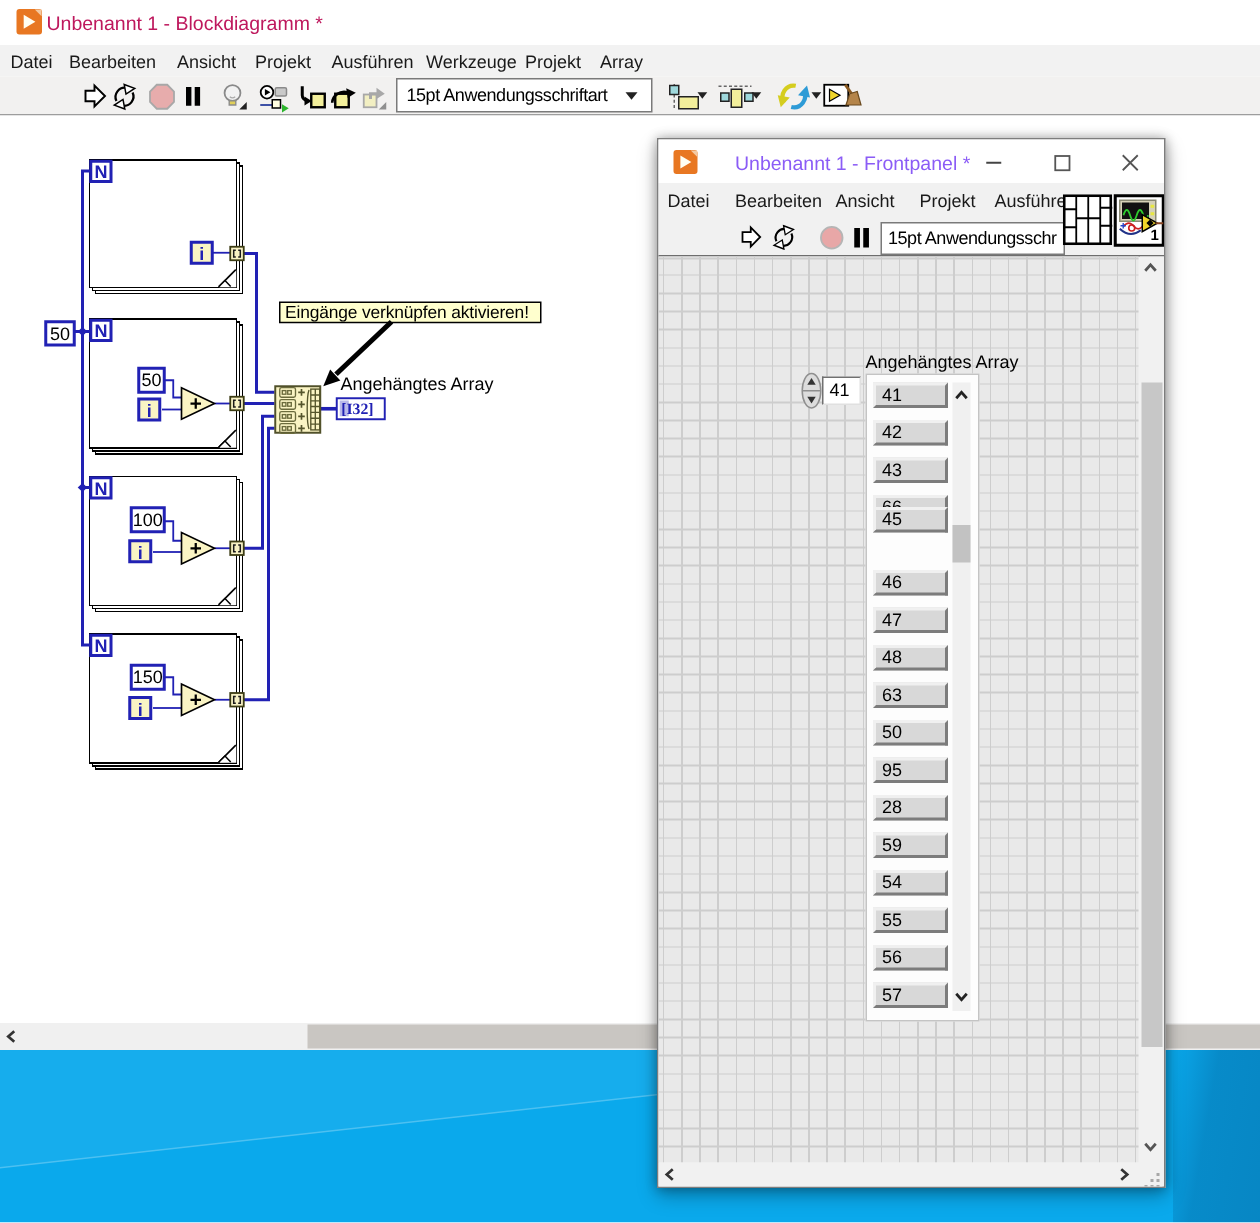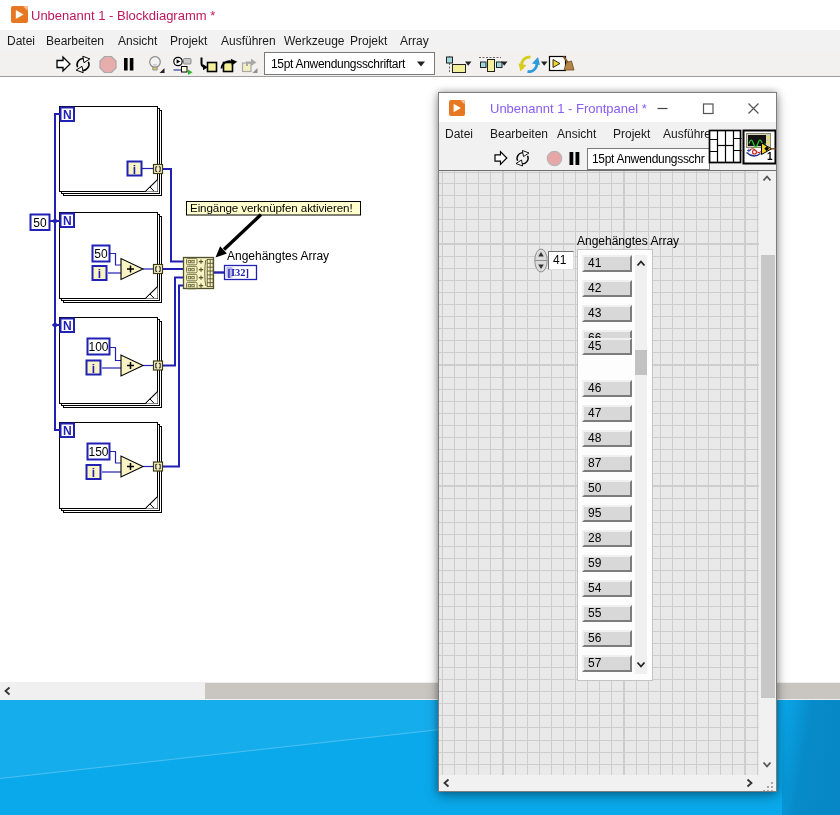--- a/index.html
+++ b/index.html
@@ -358,21 +358,21 @@
     <div class="abs" id="arr-label">Angehängtes Array</div>
     <div class="abs" id="arr-white"></div>
     <div class="abs el" style="top:162px">41</div>
     <div class="abs el" style="top:187px">42</div>
     <div class="abs el" style="top:212px">43</div>
     <div class="abs el" style="top:237px">66</div>
     <div class="abs el" style="top:245px">45</div>
     <div class="abs el" style="top:287px">46</div>
     <div class="abs el" style="top:312px">47</div>
     <div class="abs el" style="top:337px">48</div>
-    <div class="abs el" style="top:362px">87</div>
+    <div class="abs el" style="top:362px">63</div>
     <div class="abs el" style="top:387px">50</div>
     <div class="abs el" style="top:412px">95</div>
     <div class="abs el" style="top:437px">28</div>
     <div class="abs el" style="top:462px">59</div>
     <div class="abs el" style="top:487px">54</div>
     <div class="abs el" style="top:512px">55</div>
     <div class="abs el" style="top:537px">56</div>
     <div class="abs el" style="top:562px">57</div>
     <div class="abs" id="arr-sb"></div>
     <div class="abs" id="arr-sb-thumb"></div>

